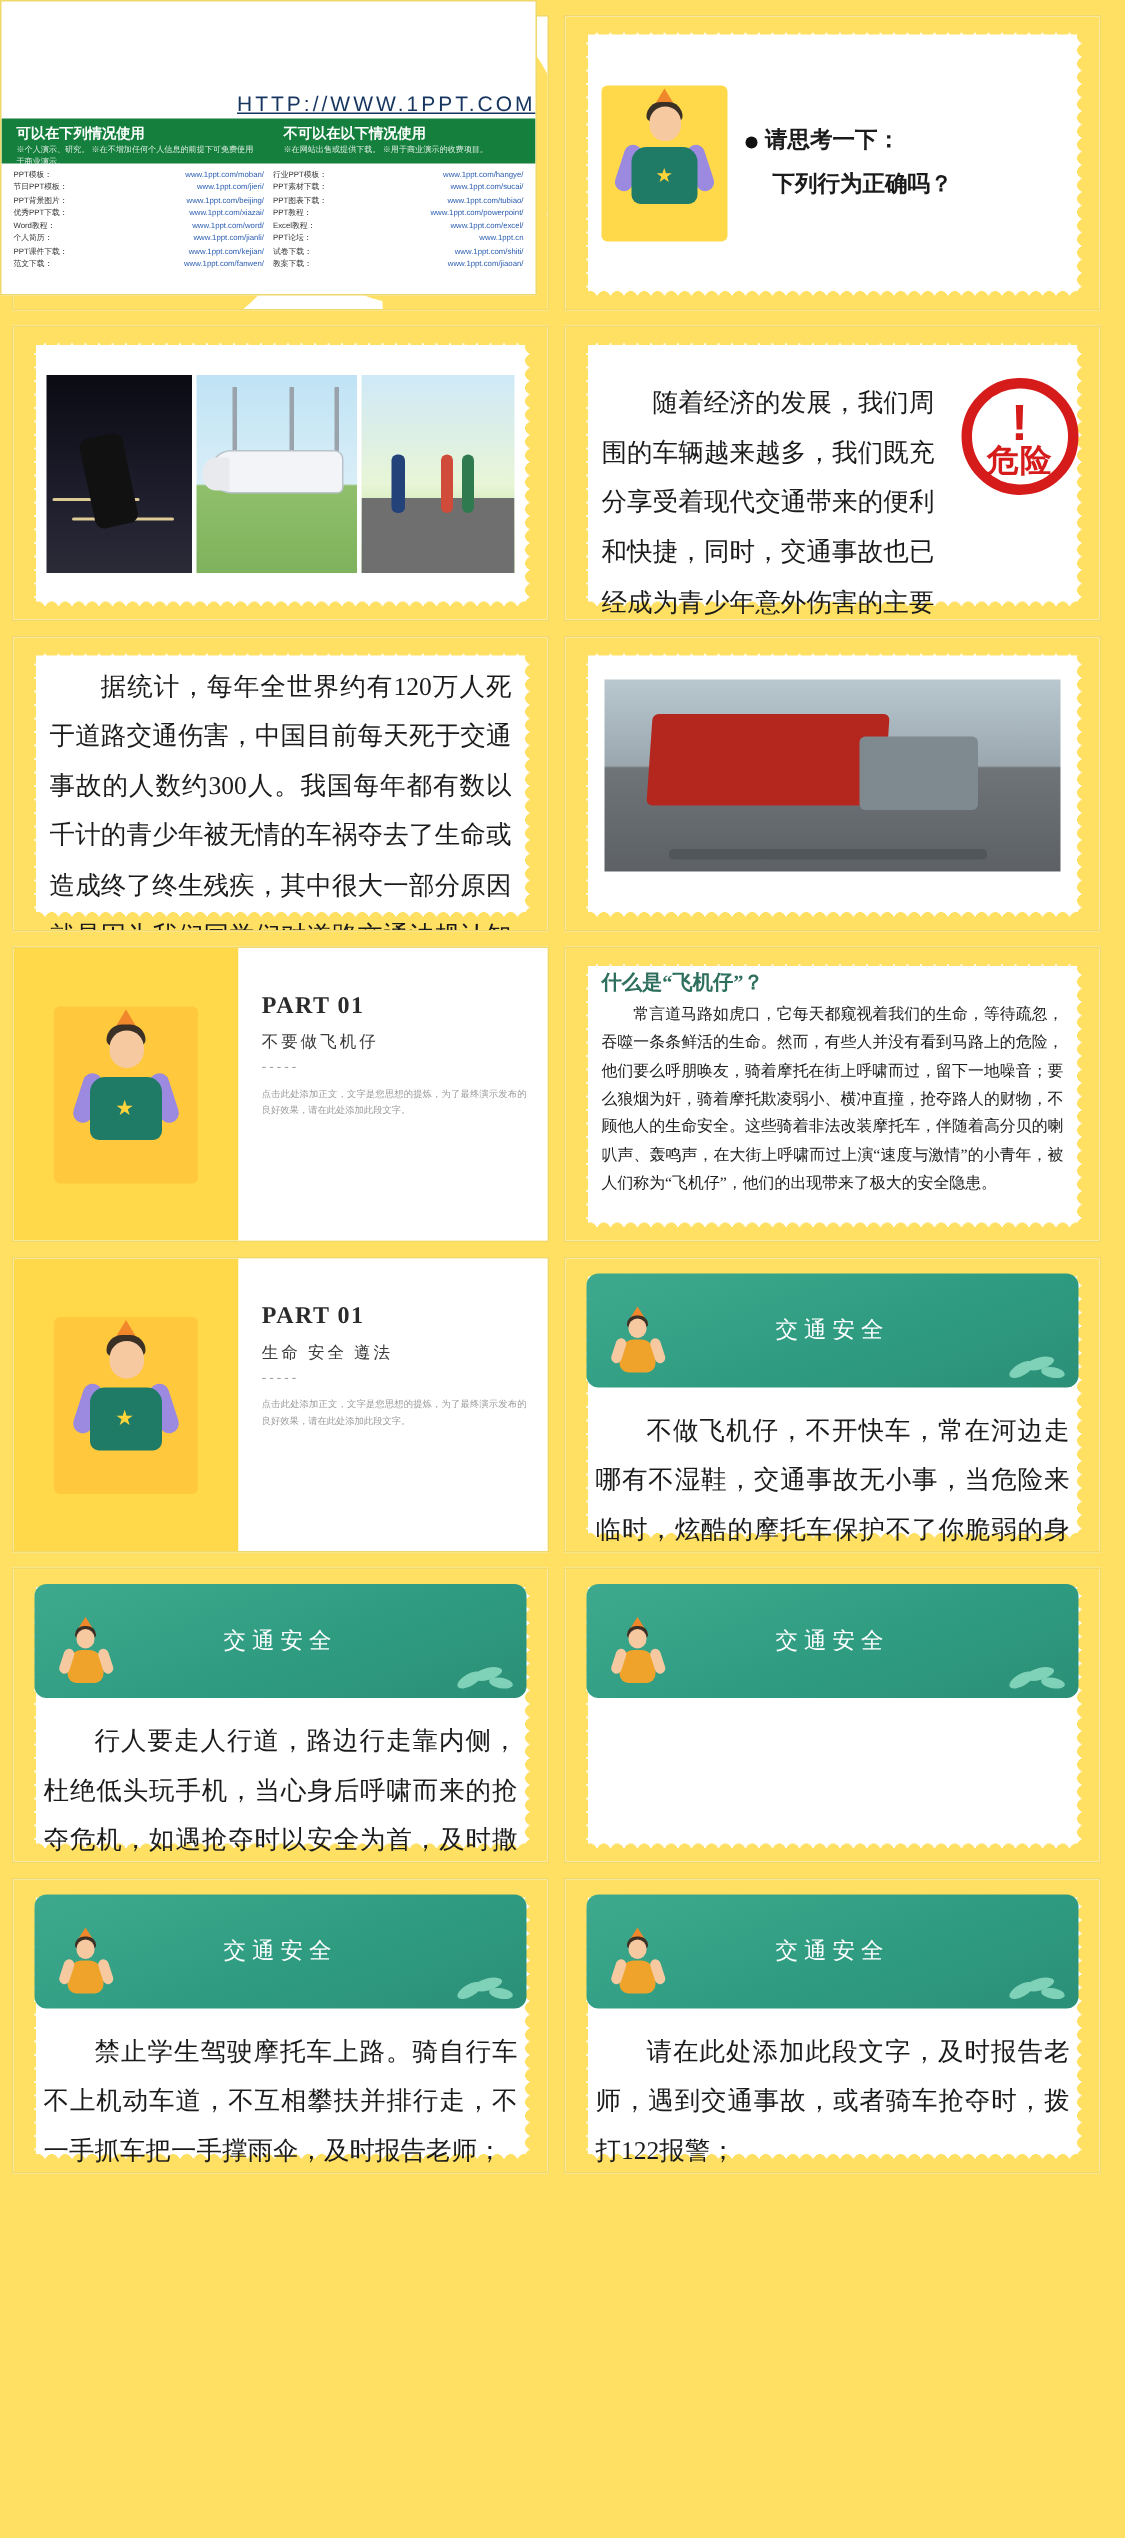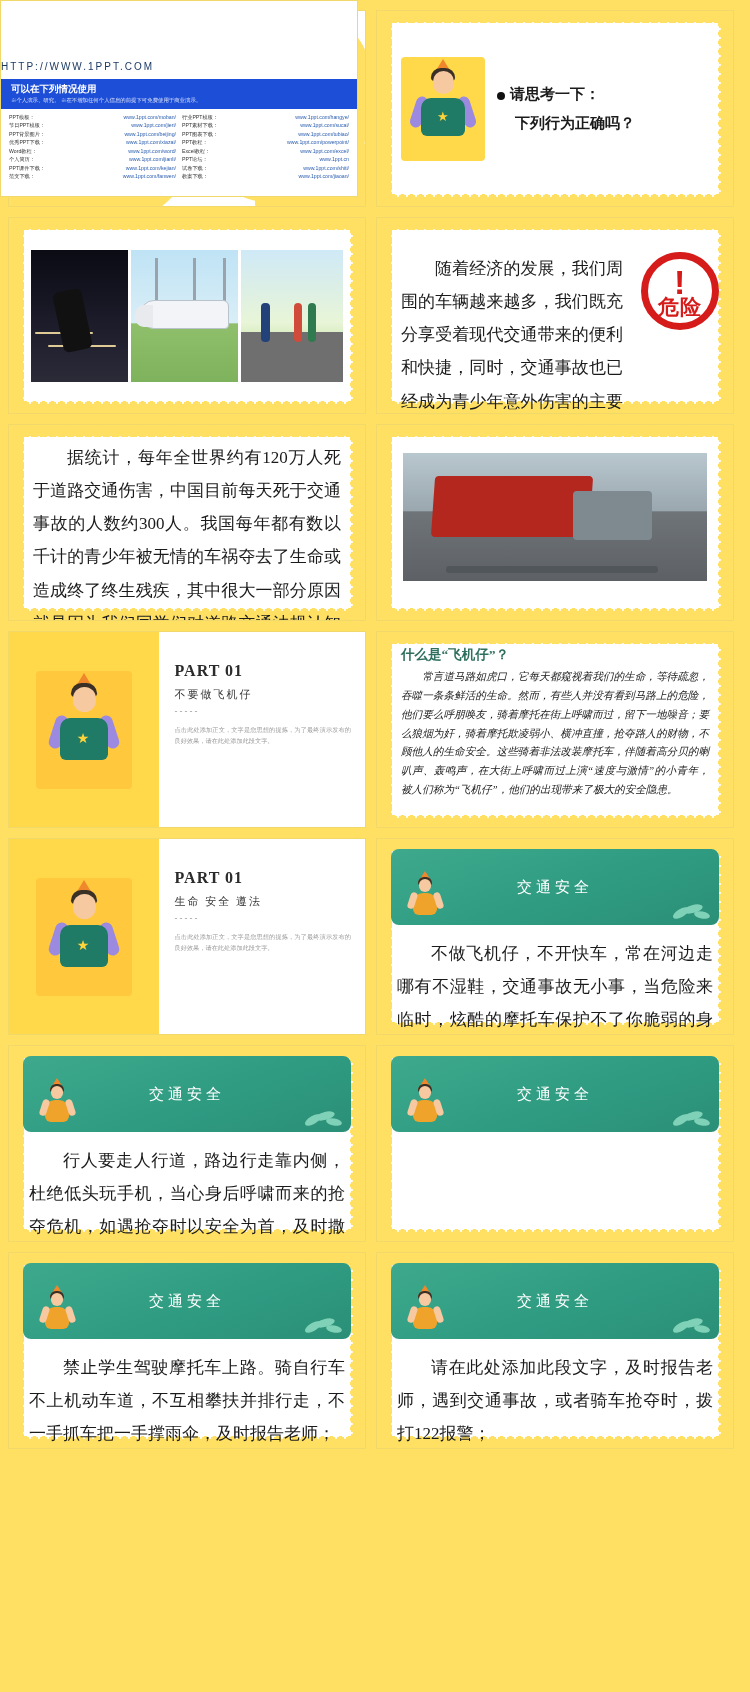--- a/index.html
+++ b/index.html
@@ -158,22 +158,22 @@
   .board .leaf{position:absolute;right:8px;bottom:4px;width:40px;height:30px;}
   .board-text{position:absolute;left:20px;right:20px;top:98px;}
 
   
   .brand{position:absolute;inset:0;background:#fff;}
   .brand .logo{
     position:absolute;left:0;right:0;top:18px;text-align:center;
     font-family:"Liberation Serif",serif;font-weight:bold;font-size:31px;color:#16355f;letter-spacing:1px;
   }
   .brand .logo .red{color:#c0161d;}
-  .brand .url{position:absolute;left:0;right:0;top:60px;text-align:left;font-size:10px;color:#16355f;letter-spacing:2px;}
-  .brand .bar{position:absolute;left:0;right:0;top:78px;height:30px;background:#1d4ed8;display:flex;}
+  .brand .url{position:absolute;left:0;right:0;top:60px;text-align:right;font-size:14px;color:#16355f;letter-spacing:2px;text-decoration:underline;}
+  .brand .bar{position:absolute;left:0;right:0;top:78px;height:30px;background:#15803d;display:flex;}
   .brand .bar > div{flex:1;color:#fff;padding:4px 10px;}
   .brand .bar b{font-size:9.5px;display:block;}
   .brand .bar span{font-size:5.4px;opacity:.85;display:block;line-height:1.5;}
   .brand .cols{position:absolute;left:8px;right:8px;top:112px;display:flex;gap:6px;font-size:5.2px;color:#333;}
   .brand .cols .col{flex:1;}
   .brand .cols .row{display:flex;justify-content:space-between;line-height:1.62;}
   .brand .cols .row a{color:#2a5db0;text-decoration:none;}
 </style>
 </head>
 <body>
@@ -341,21 +341,21 @@
 
   <div class="slide">
     <div class="wavy">
         <div class="paper">
           <div class="topwave"></div>
           <div class="botwave"></div>
         </div>
       </div>
     <div class="content" style="padding:14px 24px;">
       <div style="font-family:'Liberation Serif',serif;font-size:13.5px;font-weight:bold;color:#2f6f5e;margin-bottom:4px;">什么是“飞机仔”？</div>
-      <div class="body-text" style="font-size:10.6px;line-height:1.78;font-style:italic;">常言道马路如虎口，它每天都窥视着我们的生命，等待疏忽，吞噬一条条鲜活的生命。然而，有些人并没有看到马路上的危险，他们要么呼朋唤友，骑着摩托在街上呼啸而过，留下一地噪音；要么狼烟为奸，骑着摩托欺凌弱小、横冲直撞，抢夺路人的财物，不顾他人的生命安全。这些骑着非法改装摩托车，伴随着高分贝的喇叭声、轰鸣声，在大街上呼啸而过上演“速度与激情”的小青年，被人们称为“飞机仔”，他们的出现带来了极大的安全隐患。</div>
+      <div class="body-text" style="font-size:10.6px;line-height:1.78;">常言道马路如虎口，它每天都窥视着我们的生命，等待疏忽，吞噬一条条鲜活的生命。然而，有些人并没有看到马路上的危险，他们要么呼朋唤友，骑着摩托在街上呼啸而过，留下一地噪音；要么狼烟为奸，骑着摩托欺凌弱小、横冲直撞，抢夺路人的财物，不顾他人的生命安全。这些骑着非法改装摩托车，伴随着高分贝的喇叭声、轰鸣声，在大街上呼啸而过上演“速度与激情”的小青年，被人们称为“飞机仔”，他们的出现带来了极大的安全隐患。</div>
     </div>
   </div>
 
   <div class="slide">
     <div class="part-left">
       <div class="part-card">
         <div class="person">
           <div class="tri" style="border-left-width:12px;border-right-width:12px;border-bottom-width:20px;margin-left:-12px;"></div>
           <div class="hair" style="width:26px;height:14px;margin-left:-13px;"></div>
           <div class="head" style="width:23px;height:25px;margin-left:-11px;"></div>
@@ -535,20 +535,25 @@
 
 
   <div class="slide brand">
     <div class="url">HTTP://WWW.1PPT.COM</div>
     <div class="bar">
       <div>
         <b>可以在下列情况使用</b>
         <span>※个人演示、研究。
 ※在不增加任何个人信息的前提下可免费使用于商业演示。</span>
       </div>
+      <div>
+        <b>不可以在以下情况使用</b>
+        <span>※在网站出售或提供下载。
+※用于商业演示的收费项目。</span>
+      </div>
     </div>
     <div class="cols">
       <div class="col">
         <div class="row">
             <span>PPT模板：</span>
             <a>www.1ppt.com/moban/</a>
           </div>
         <div class="row">
             <span>节日PPT模板：</span>
             <a>www.1ppt.com/jieri/</a>

